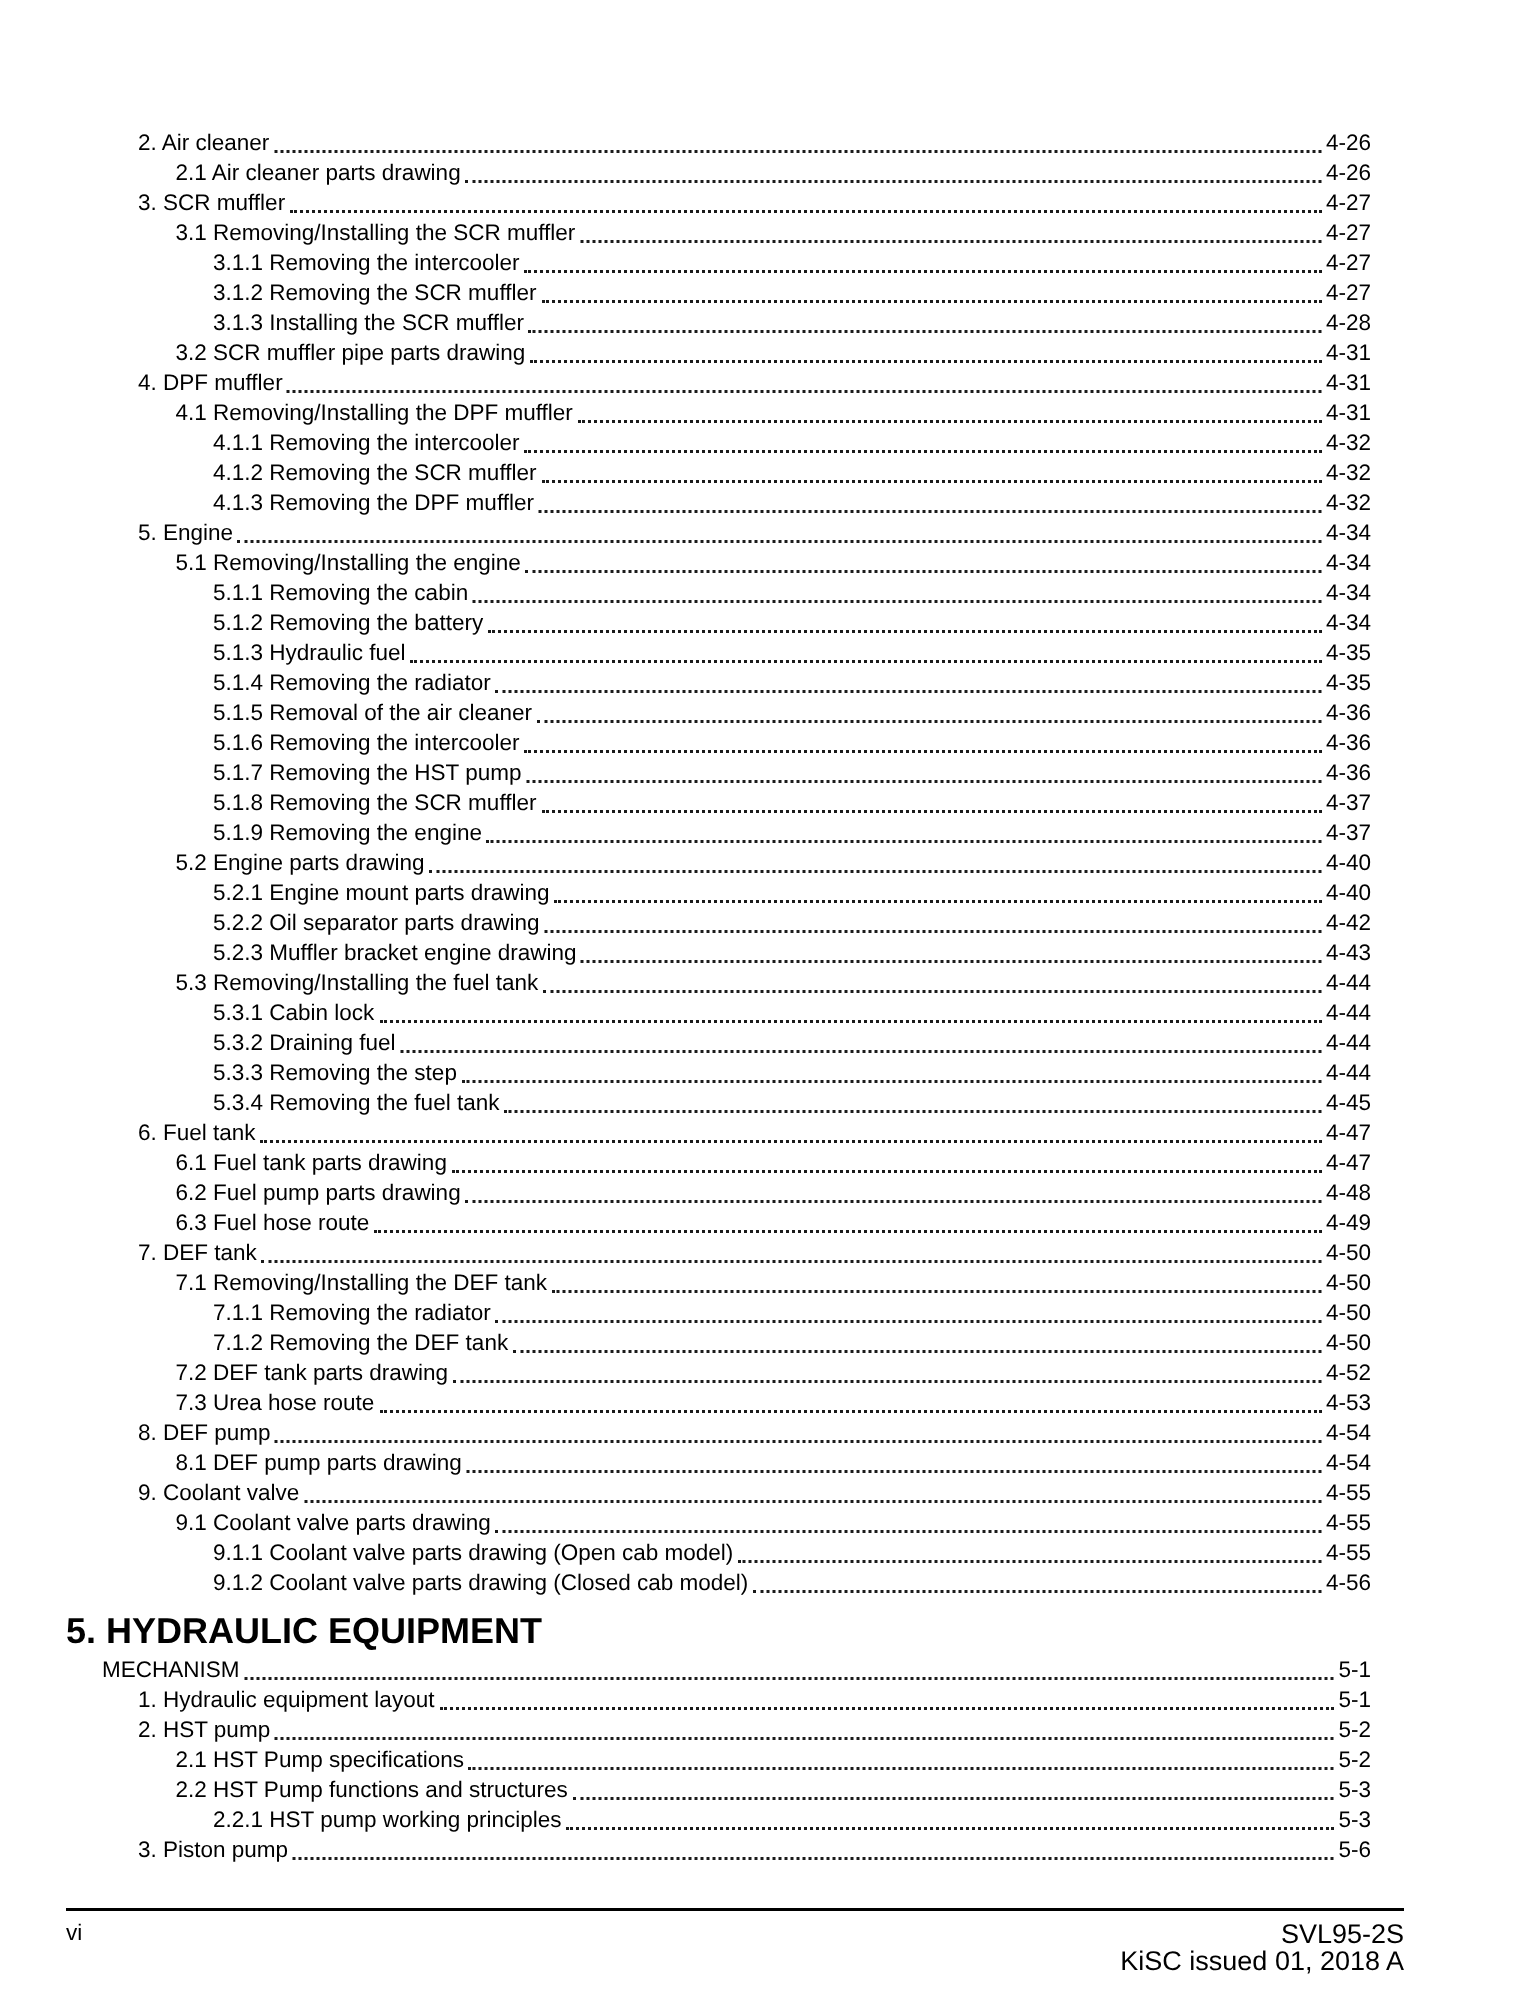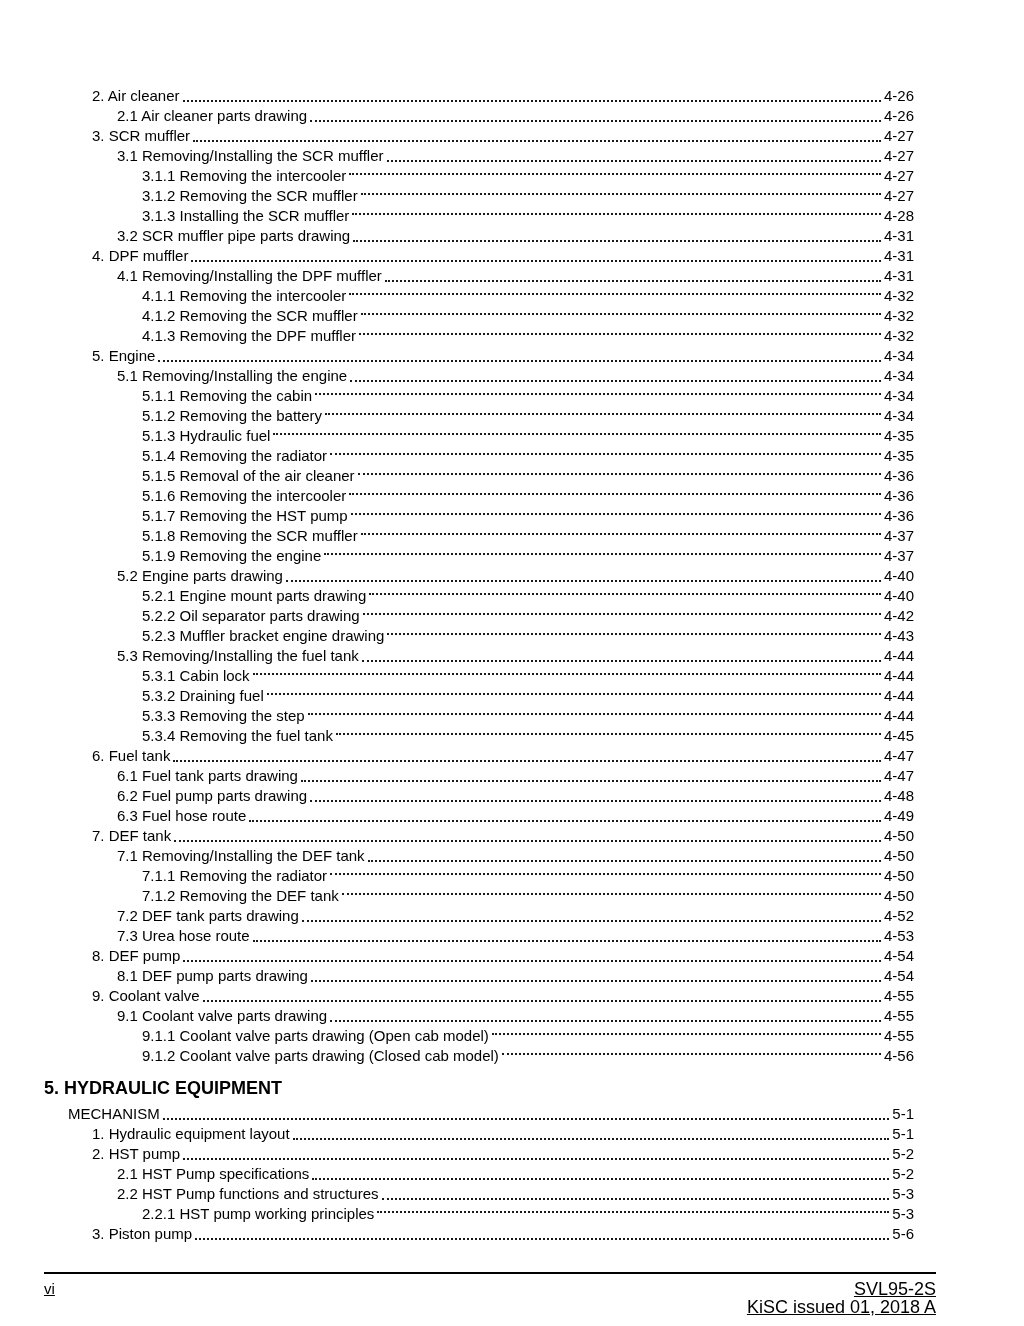--- a/index.html
+++ b/index.html
@@ -35,44 +35,43 @@
   .toc-page  { white-space: nowrap; }
   .toc-dots {
     flex: 1 1 auto;
     min-width: 12px;
     margin: 0 3px 4px 3px;
     border-bottom: 2px dotted #1a1a1a;
   }
   .lvl0 { padding-left: 24px; }
   .lvl1 { padding-left: 48px; justify-content: space-between; }
   .lvl2 { padding-left: 73px; }
-  .lvl3 { padding-left: 98px; align-items: center; }
+  .lvl3 { padding-left: 98px; }
   .toc-heading {
-    font-size: 18px;
+    font-size: 24px;
     font-weight: bold;
     line-height: 24px;
     margin-top: 10px;
     margin-bottom: 4px;
     white-space: nowrap;
   }
   .footer {
     position: absolute;
     left: 44px;
     right: 88px;
     top: 1272px;
   }
   .footer-rule {
     border-top: 2px solid #000000;
     margin-bottom: 6px;
   }
   .footer-content {
     display: flex;
     justify-content: space-between;
     align-items: flex-start;
-    text-decoration: underline;
   }
   .footer-left {
     font-size: 15px;
     line-height: 18px;
   }
   .footer-right {
     text-align: right;
     font-size: 18px;
     line-height: 18px;
   }

